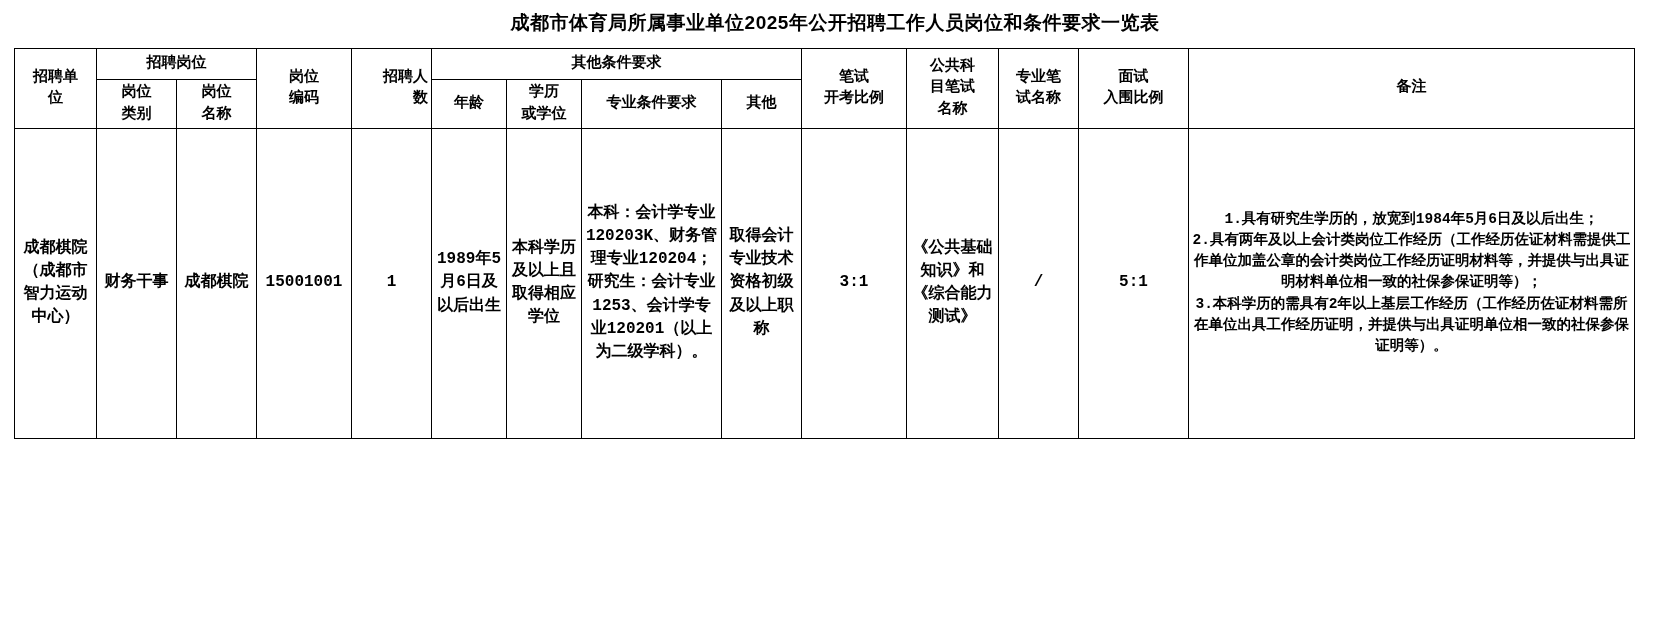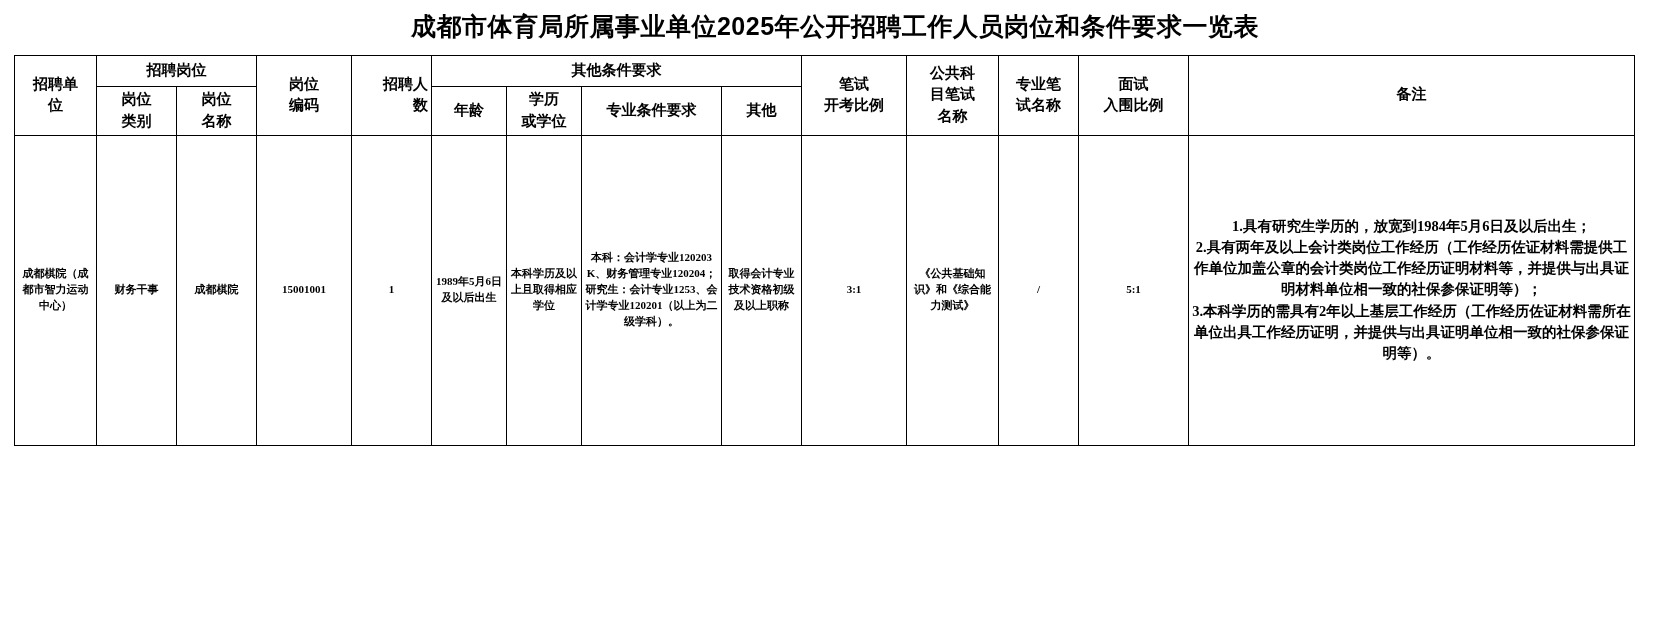--- a/index.html
+++ b/index.html
@@ -15,50 +15,50 @@
     overflow: hidden;
   }
   .page {
     position: relative;
     width: 1670px;
     height: 624px;
     box-sizing: border-box;
   }
   .doc-title {
     text-align: center;
-    font-size: 25px;
+    font-size: 19px;
     font-weight: bold;
     letter-spacing: 0.5px;
     padding: 10px 0 12px 0;
     font-family: "Liberation Sans", "DejaVu Sans", sans-serif;
   }
   table.main {
     border-collapse: collapse;
     table-layout: fixed;
     width: 1616px;
     margin: 0 14px;
     font-size: 15px;
-    font-family: Liberation Serif, serif;
+    font-family: Liberation Mono, monospace;
     font-weight: bold;
   }
   table.main th, table.main td {
     border: 1px solid #000000;
     text-align: center;
     vertical-align: middle;
     padding: 2px 3px;
     line-height: 1.45;
     word-break: break-all;
   }
   table.main thead th {
     font-weight: bold;
     font-size: 15px;
     height: 26px;
   }
   td.cell-body {
-    font-size: 11px;
+    font-size: 16px;
     font-weight: bold;
   }
   td.remark {
     text-align: left;
     vertical-align: top;
     padding: 8px 10px;
     line-height: 1.62;
     font-size: 14.5px;
     font-weight: bold;
   }

